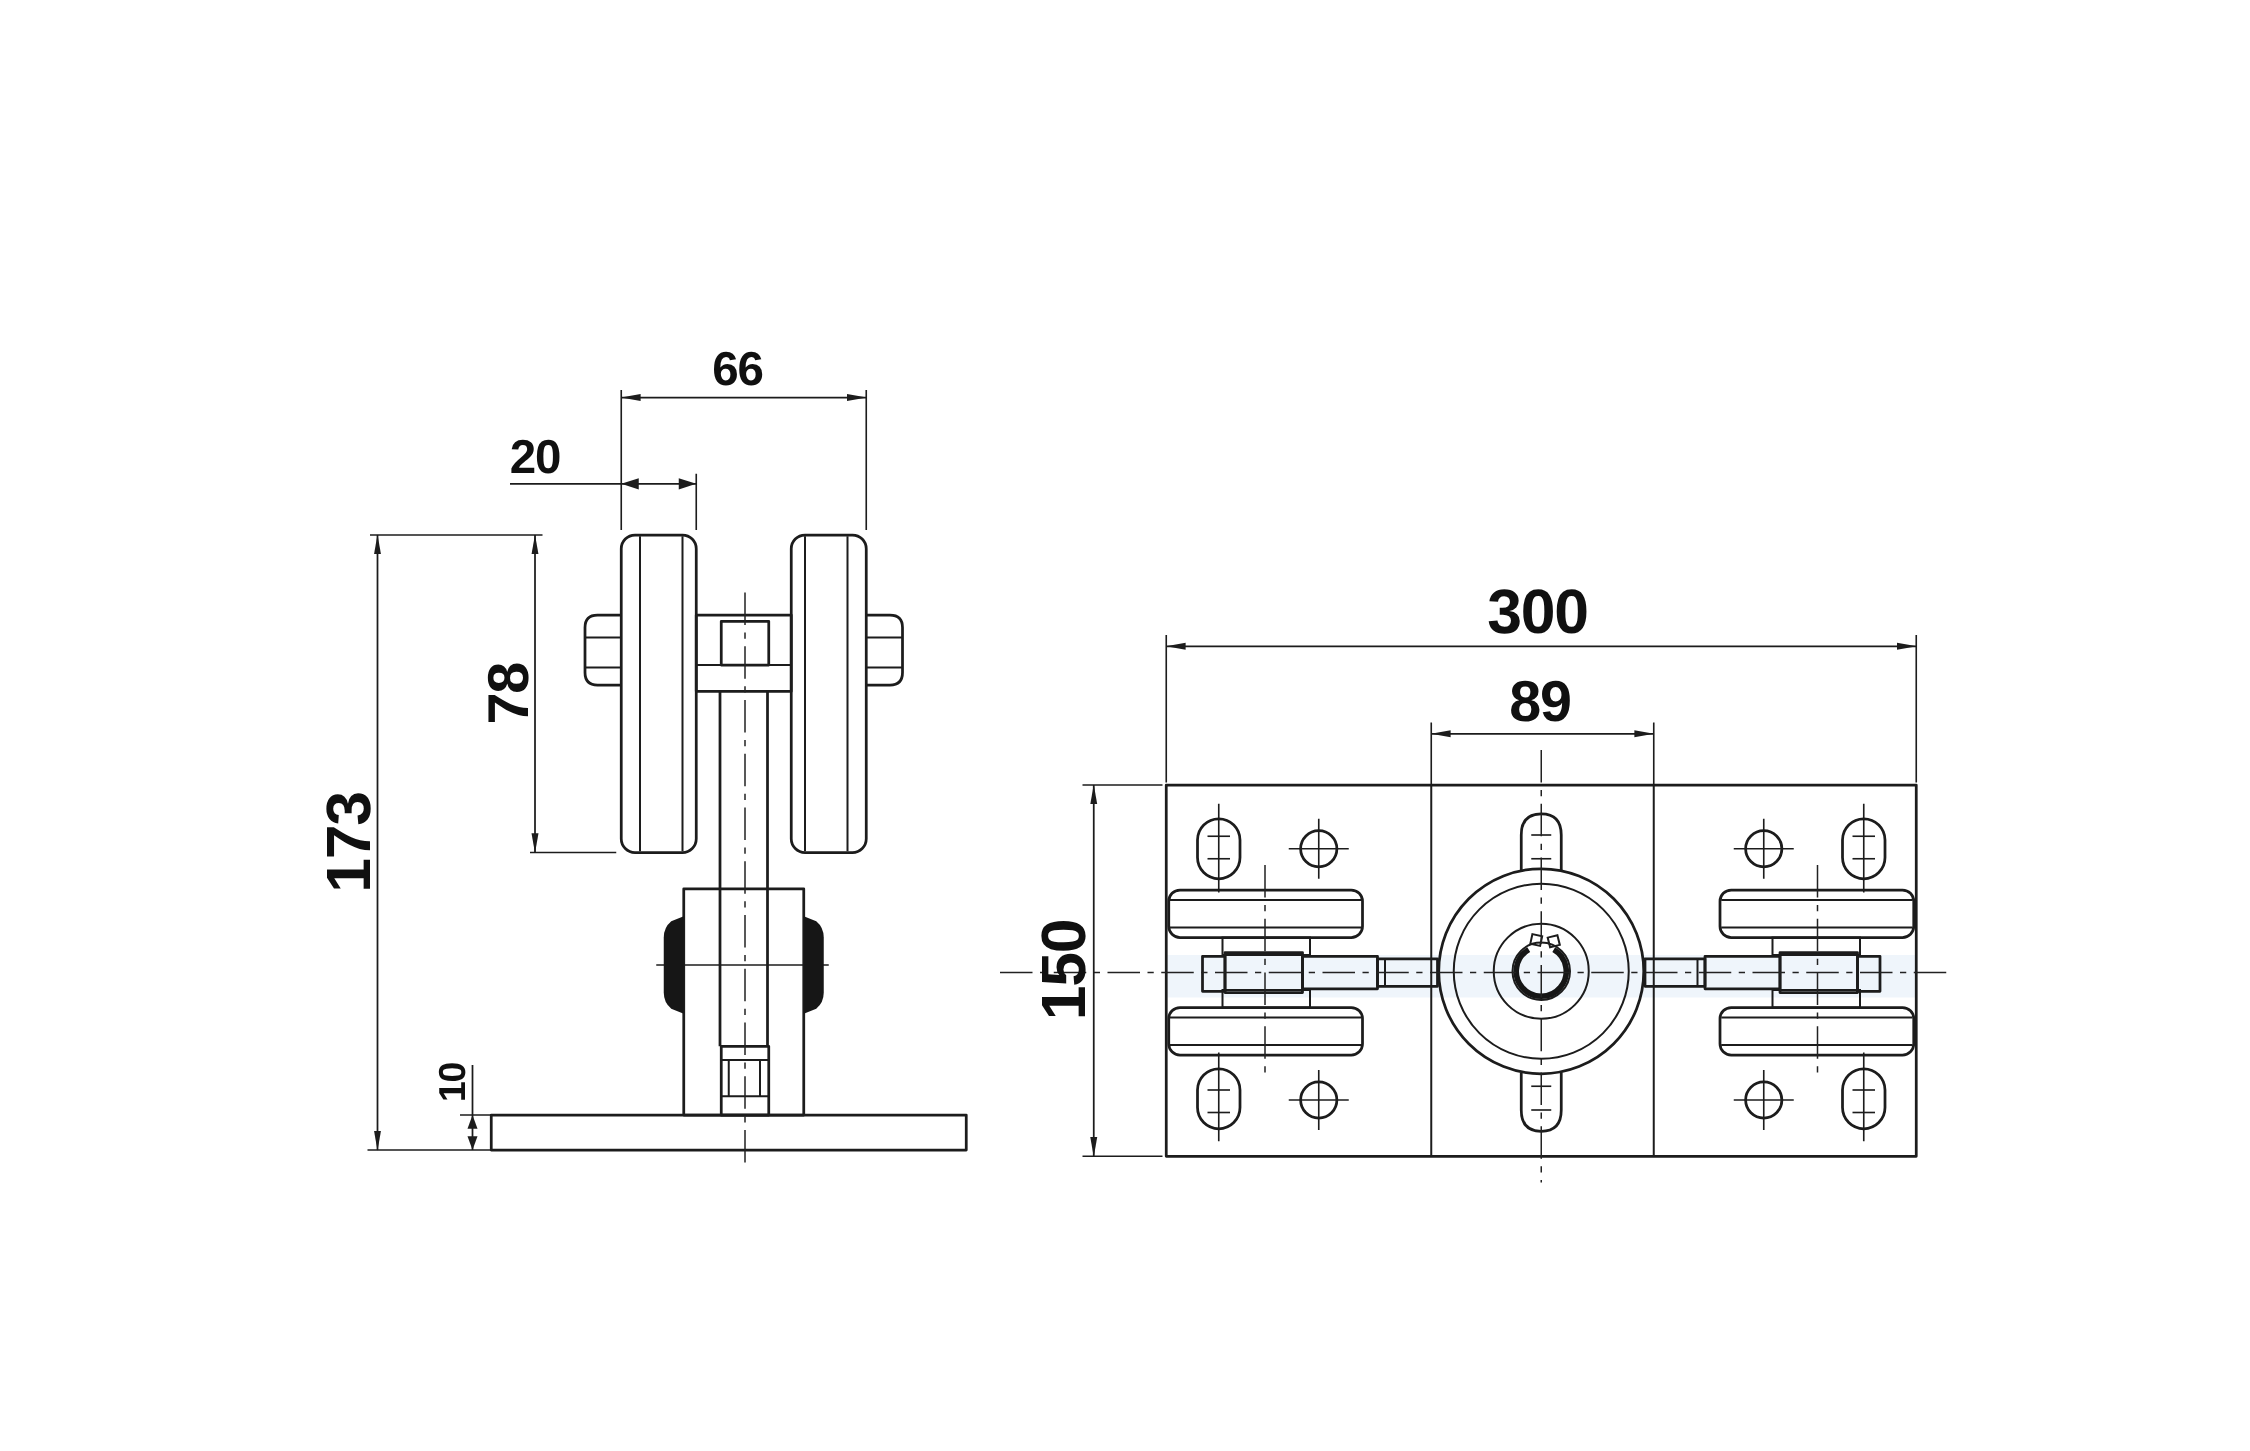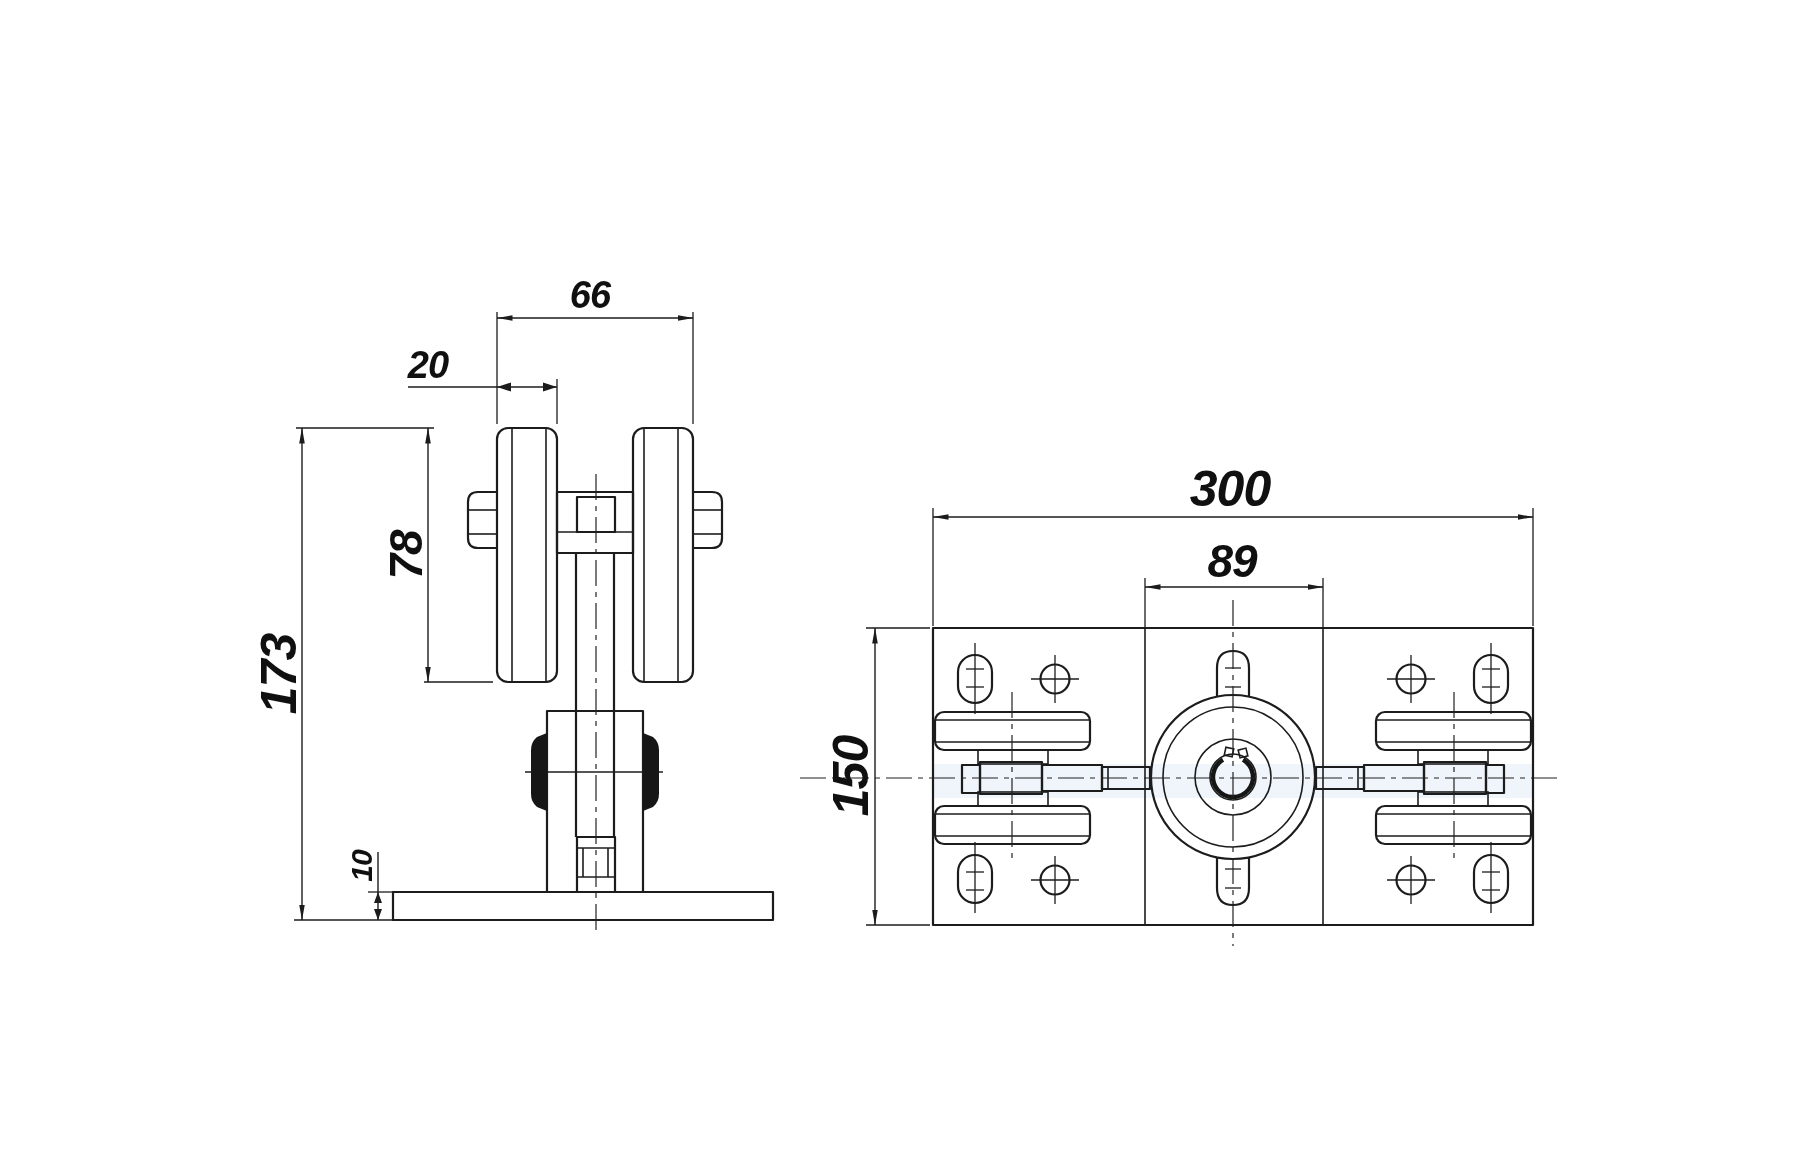--- a/index.html
+++ b/index.html
@@ -8,21 +8,20 @@
     background: #ffffff;
     width: 1800px;
     height: 1161px;
     overflow: hidden;
   }
   .canvas-wrap {
     position: relative;
     width: 1800px;
     height: 824px;
     background: #ffffff;
-    font-style: italic;
   }
   svg { display: block; }
   .outline   { fill: none; stroke: #1c1c1c; stroke-width: 2.2; stroke-linejoin: round; }
   .outline-thin { fill: none; stroke: #1c1c1c; stroke-width: 1.6; }
   .centerline { fill: none; stroke: #222222; stroke-width: 1.2; stroke-dasharray: 26 6 5 6; }
   .thinline  { fill: none; stroke: #1c1c1c; stroke-width: 1.3; }
   .dimline   { fill: none; stroke: #1c1c1c; stroke-width: 1.4; }
   .solidfill { fill: #161616; stroke: none; }
   .dimtext {
     font-family: "Liberation Sans", "DejaVu Sans", sans-serif;

